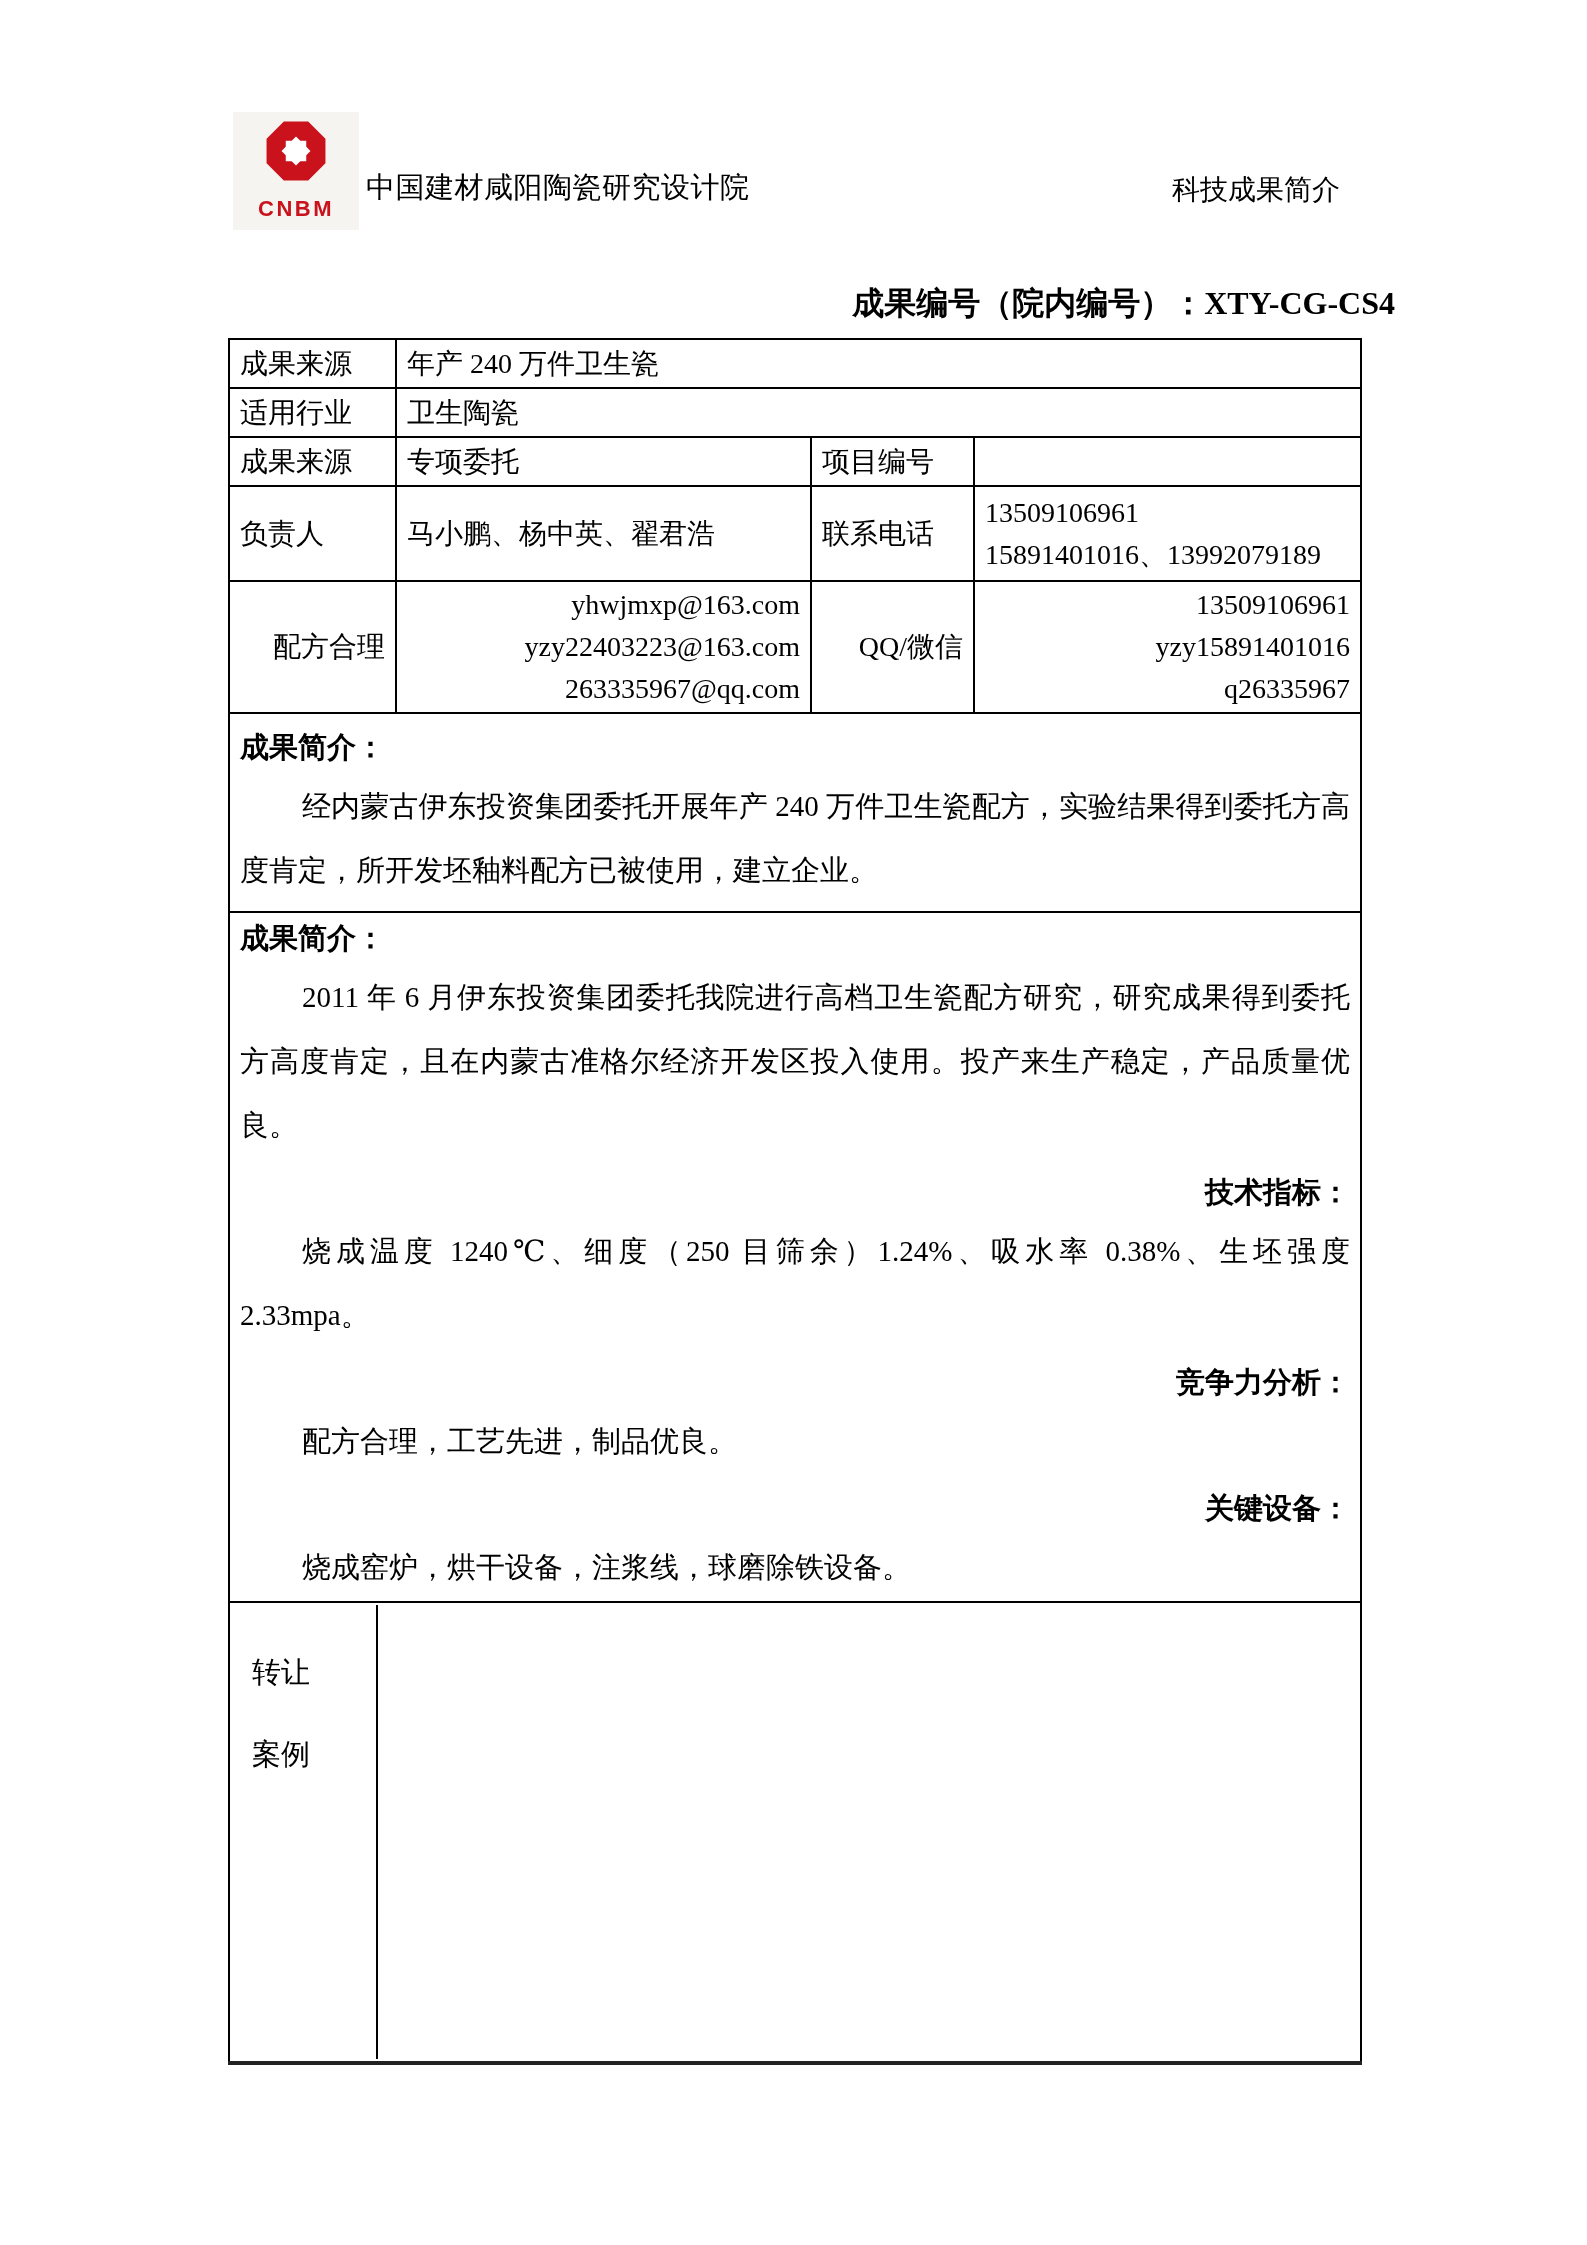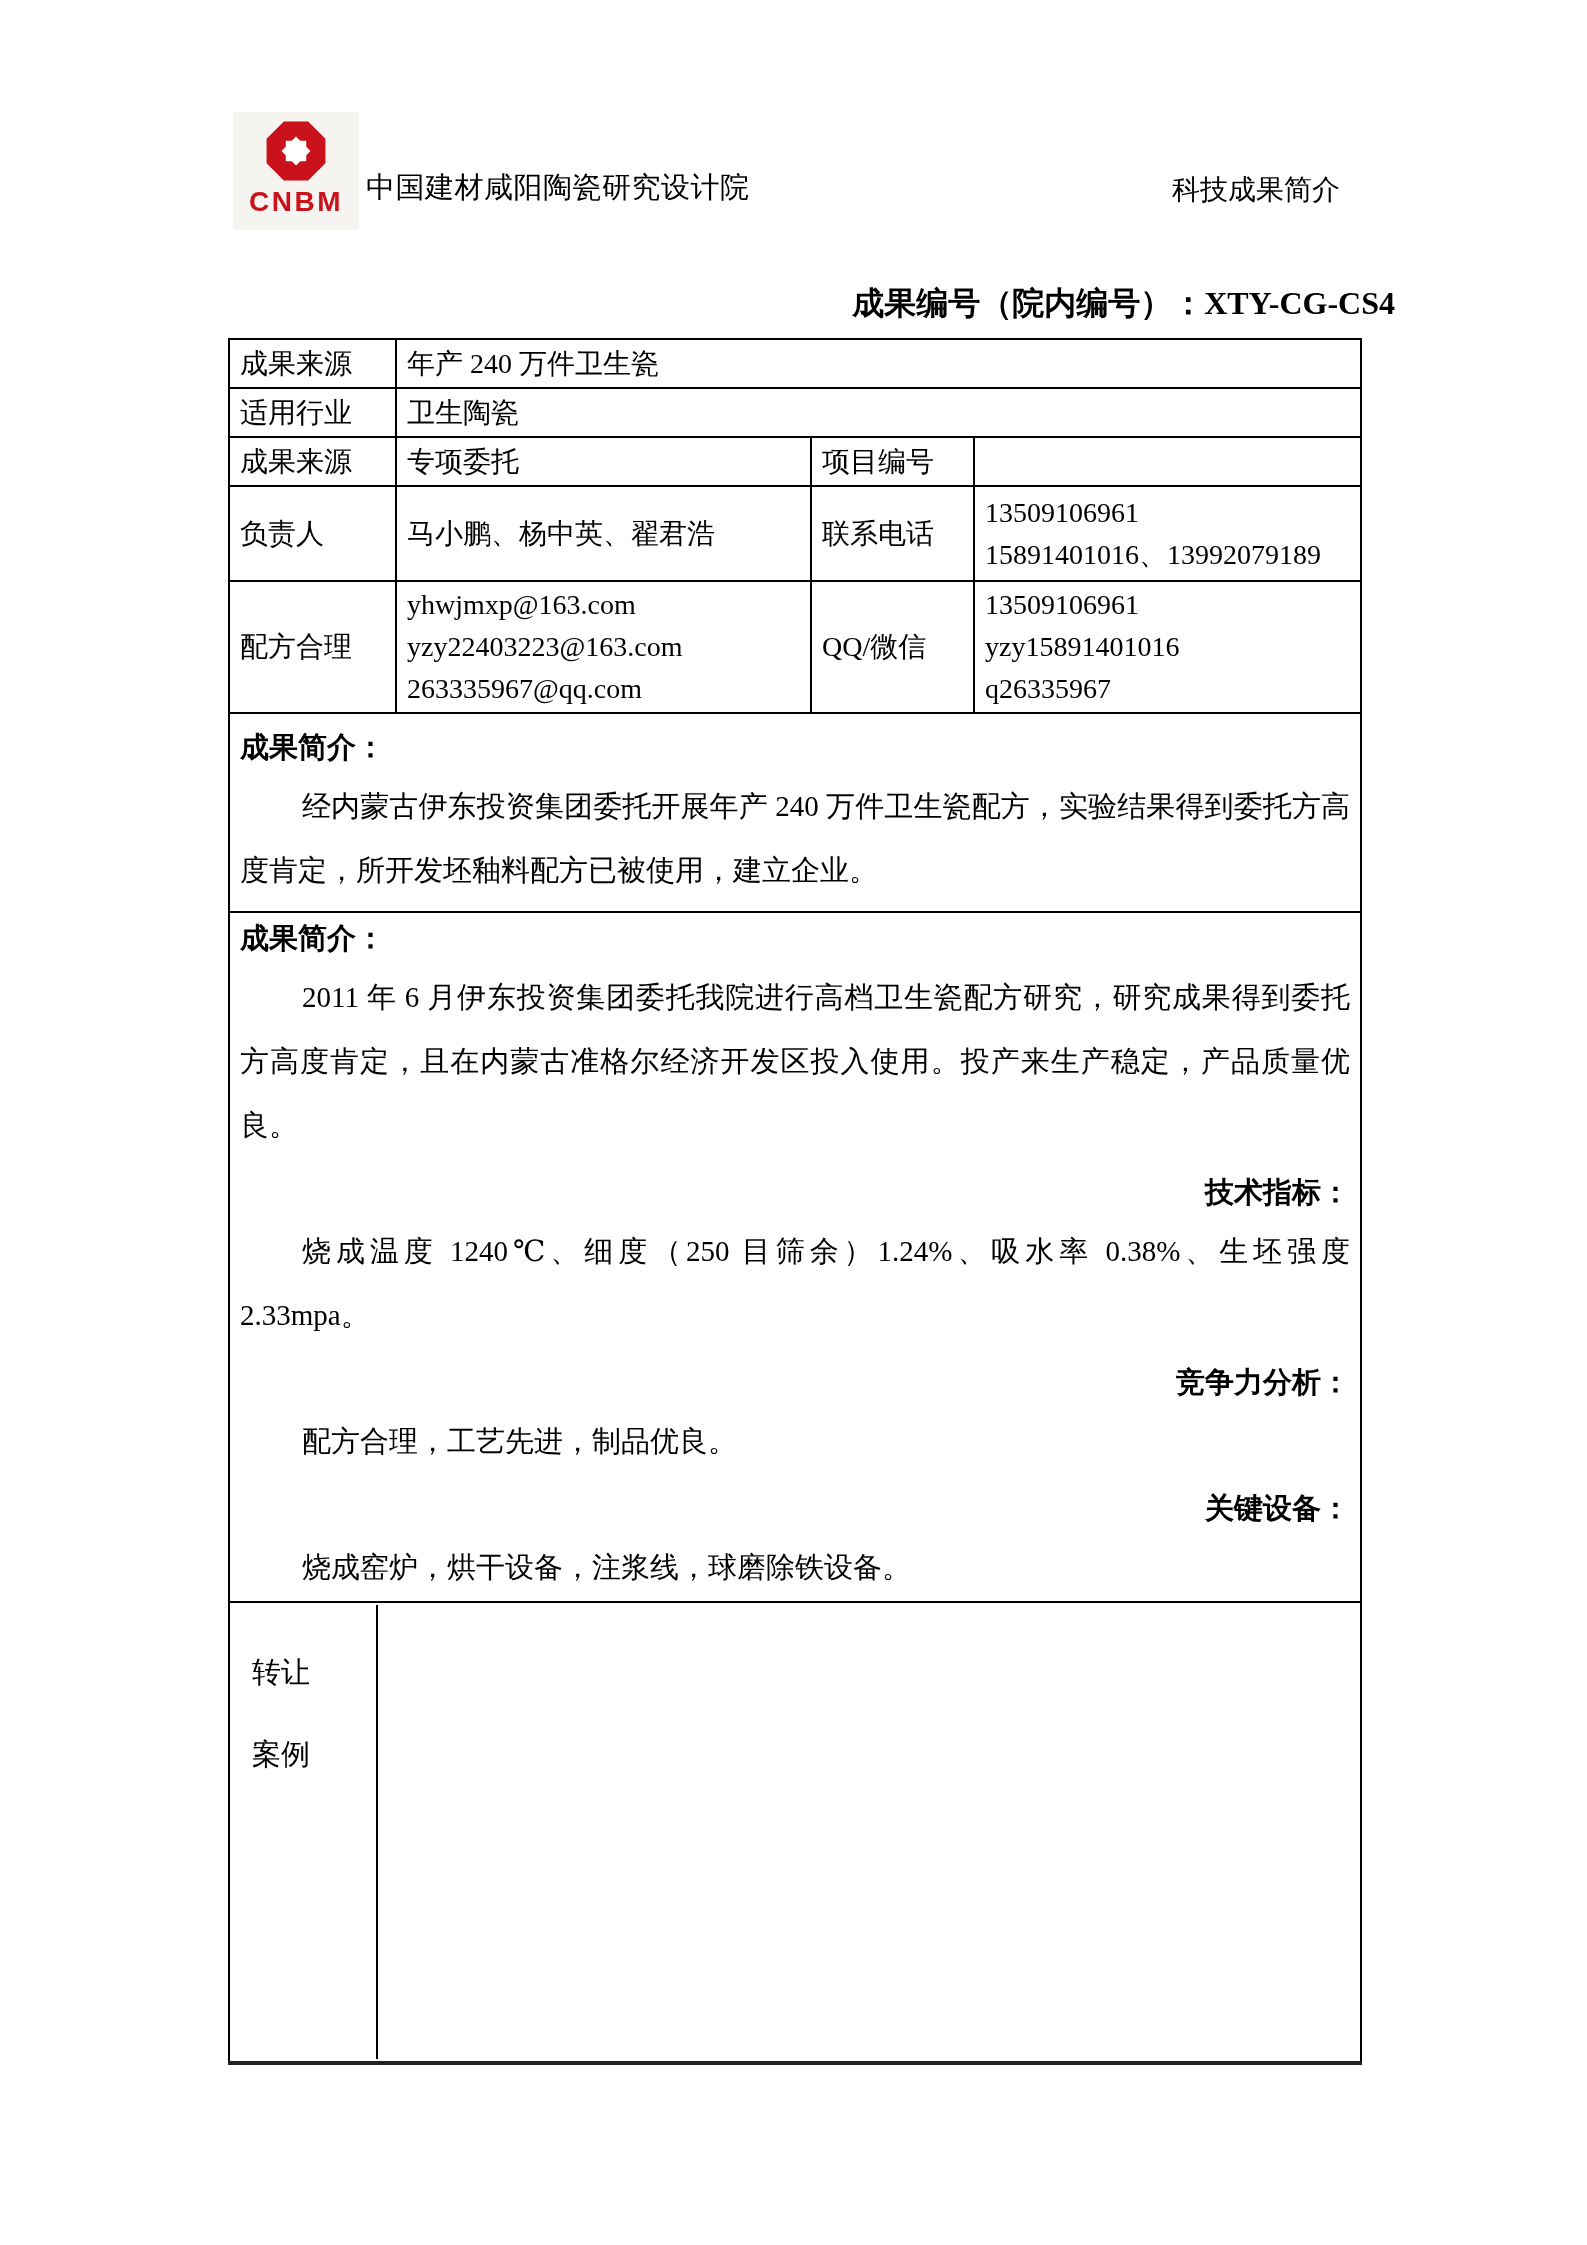--- a/index.html
+++ b/index.html
@@ -12,22 +12,22 @@
     overflow:hidden;
   }
   
   .logo-box{
     position:absolute;left:233px;top:112px;width:126px;height:118px;
     background:#f5f4f1;text-align:center;
   }
   .logo-box svg{display:block;margin:7px auto 0 auto;}
   .logo-word{
     font-family:"Liberation Sans","DejaVu Sans",sans-serif;
-    font-weight:bold;font-size:28px;letter-spacing:2.5px;
-    color:#c9121b;margin-top:3px;
+    font-weight:bold;font-size:22px;letter-spacing:2.5px;
+    color:#c9121b;margin-top:13px;
   }
   .org-name{
     position:absolute;left:366px;top:168px;
     font-family:"Liberation Sans","DejaVu Sans",sans-serif;
     font-size:29px;letter-spacing:0.5px;white-space:nowrap;
   }
   .doc-type{
     position:absolute;left:1172px;top:171px;
     font-family:"Liberation Sans","DejaVu Sans",sans-serif;
     font-size:28px;white-space:nowrap;
@@ -45,21 +45,21 @@
   }
   table.info-table td{
     border:2px solid #000;
     font-size:28px;
     padding:2px 10px;
     vertical-align:middle;
     overflow:hidden;
   }
   tr.h43 td{height:43px;}
   tr.h89 td{height:89px;}
-  tr.h126 td{height:126px;}
+  tr.h126 td{height:126px;text-align:right;}
   td.ml{padding-top:4px;padding-bottom:4px;}
   td.ml div{line-height:42px;white-space:nowrap;}
   
   td.sec{vertical-align:top;padding:8px 12px 0 12px;}
   td.h193{height:193px;}
   td.h679{height:679px;}
   .shead{
     font-family:"Liberation Sans","DejaVu Sans",sans-serif;
     font-weight:bold;font-size:29px;line-height:46px;
   }

